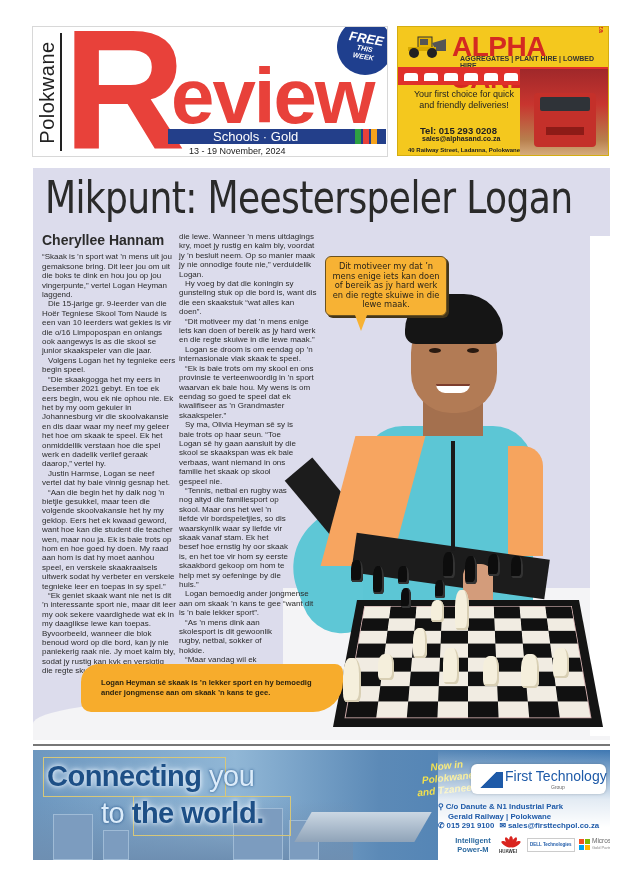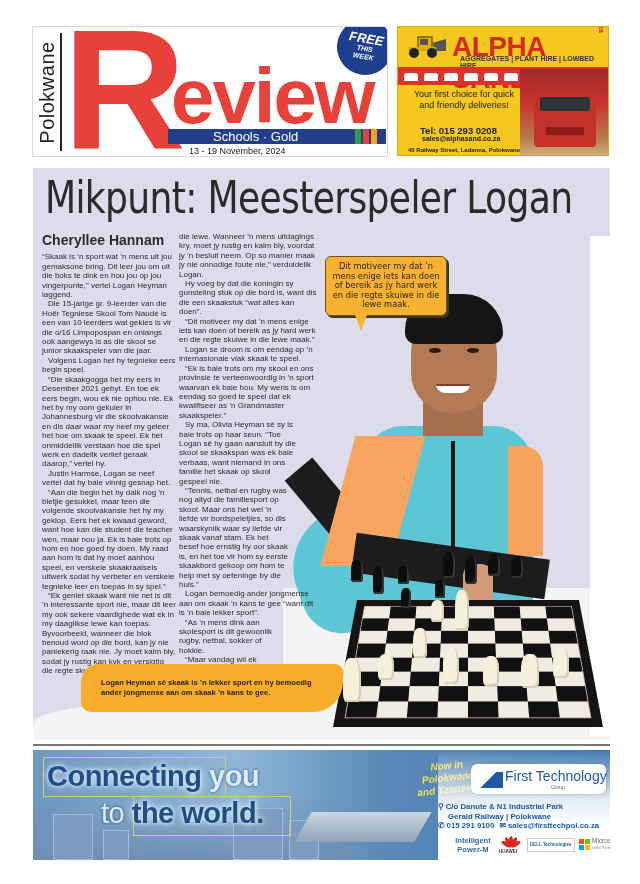--- a/index.html
+++ b/index.html
@@ -81,21 +81,21 @@
   
   .caption { position: absolute; left: 48px; top: 496px; width: 262px; height: 48px; background: #f7ac2c; border-radius: 18px 8px 30px 10px; padding: 14px 10px 0 20px; font-size: 7.6px; line-height: 9.5px; font-weight: bold; color: #2d2410; }
   .caption-bg { position: absolute; left: 0px; top: 532px; width: 270px; height: 40px; background: #f4f4f6; border-radius: 60% 40% 0 0; }
 
   
   .rule-top { position: absolute; left: 33px; top: 744px; width: 577px; height: 2px; background: #777; }
   .ad-ft { position: absolute; left: 33px; top: 750px; width: 577px; height: 110px; overflow: hidden; background: linear-gradient(90deg, #6d97bf 0%, #91b7d6 35%, #5c8ab7 60%, #3f78b2 100%); }
   .ad-ft .city { position: absolute; left: 0; bottom: 0; width: 320px; height: 60px; background: linear-gradient(180deg, rgba(130,165,200,0) 0%, #6e8fb2 100%); }
   .ad-ft .bldg { position: absolute; bottom: 0; background: #7c9cbf; border: 1px solid #9fbbd6; }
   .ad-ft .headline1 { position: absolute; left: 14px; top: 10px; font-size: 29px; font-weight: bold; color: #1d4f86; letter-spacing: -0.5px; text-shadow: 0 0 4px #e5f0fb, 0 0 8px #e5f0fb; }
-  .ad-ft .headline1 .light { color: #dcecfa; font-weight: bold; text-shadow: 0 0 3px #1d4f86; }
+  .ad-ft .headline1 .light { color: #dcecfa; font-weight: normal; text-shadow: 0 0 3px #1d4f86; }
   .ad-ft .box1 { position: absolute; left: 10px; top: 7px; width: 183px; height: 40px; border: 1.5px solid #d6c77a; }
   .ad-ft .box2 { position: absolute; left: 100px; top: 46px; width: 158px; height: 40px; border: 1.5px solid #d6c77a; }
   .ad-ft .headline2 { position: absolute; left: 68px; top: 47px; font-size: 29px; font-weight: bold; color: #1d4f86; letter-spacing: -0.5px; text-shadow: 0 0 4px #e5f0fb, 0 0 8px #e5f0fb; }
   .ad-ft .headline2 .light { color: #dcecfa; font-weight: normal; text-shadow: 0 0 3px #1d4f86; }
   .ad-ft .laptop { position: absolute; left: 270px; top: 62px; width: 120px; height: 30px; background: linear-gradient(180deg,#cbd7e3,#8fa3b8); transform: skewX(-30deg); }
   .ad-ft .now-in { position: absolute; left: 380px; top: 10px; width: 70px; text-align: center; font-size: 10px; font-weight: bold; font-style: italic; color: #f2e04e; line-height: 12px; transform: rotate(-6deg); }
   .ad-ft .panel { position: absolute; left: 405px; top: 0; width: 172px; height: 110px; background: linear-gradient(180deg, rgba(255,255,255,0) 0%, rgba(255,255,255,0.85) 45%, #ffffff 70%); }
   .ad-ft .logo-box { position: absolute; left: 438px; top: 14px; width: 135px; height: 30px; background: #fff; border-radius: 6px; box-shadow: 0 0 3px rgba(0,0,0,0.2); }
   .ad-ft .logo-box .mark { position: absolute; left: 6px; top: 8px; width: 26px; height: 16px; background: linear-gradient(135deg, transparent 45%, #1e5aa8 46%); }
   .ad-ft .logo-box .name { position: absolute; left: 34px; top: 4px; font-size: 14px; color: #1e5aa8; white-space: nowrap; }

